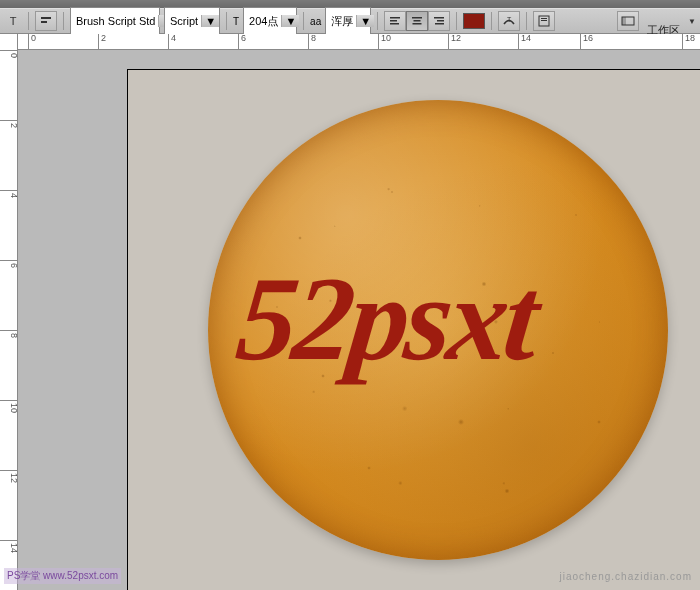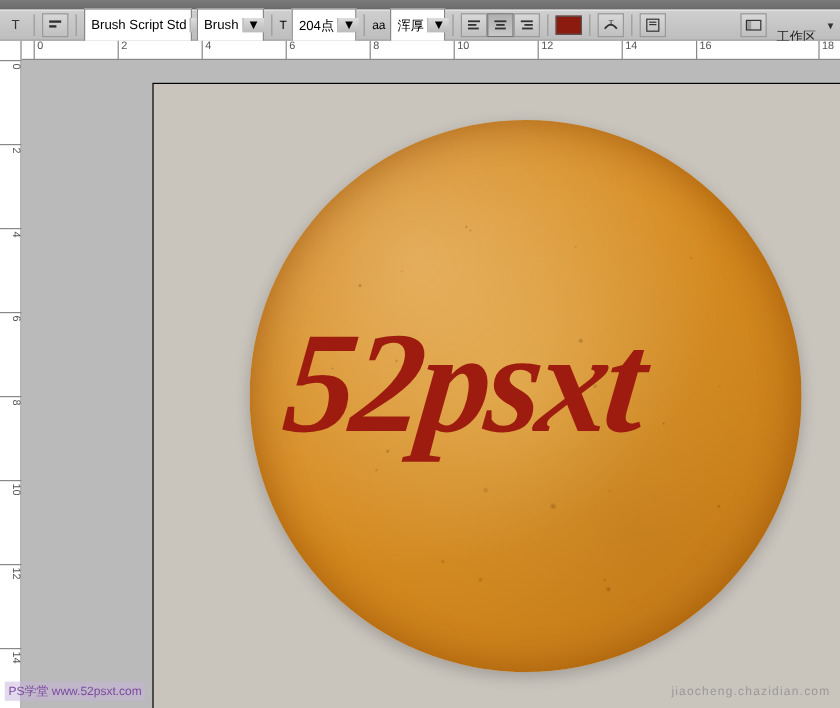--- a/index.html
+++ b/index.html
@@ -235,21 +235,21 @@
         <rect x="1" y="2" width="10" height="2" fill="#333"></rect>
         <rect x="1" y="6" width="6" height="2" fill="#333"></rect>
       </svg>
   </div>
   <div class="sep"></div>
   <div class="select-wrap" style="width:90px">
     <span>Brush Script Std</span>
     <span class="select-arrow">▼</span>
   </div>
   <div class="select-wrap" style="width:56px">
-    <span>Brush</span>
+    <span>Script</span>
     <span class="select-arrow">▼</span>
   </div>
   <div class="sep"></div>
   <span style="font-size:10px">T</span>
   <div class="select-wrap" style="width:54px">
     <span>204点</span>
     <span class="select-arrow">▼</span>
   </div>
   <div class="sep"></div>
   <span style="font-size:10px">aa</span>

